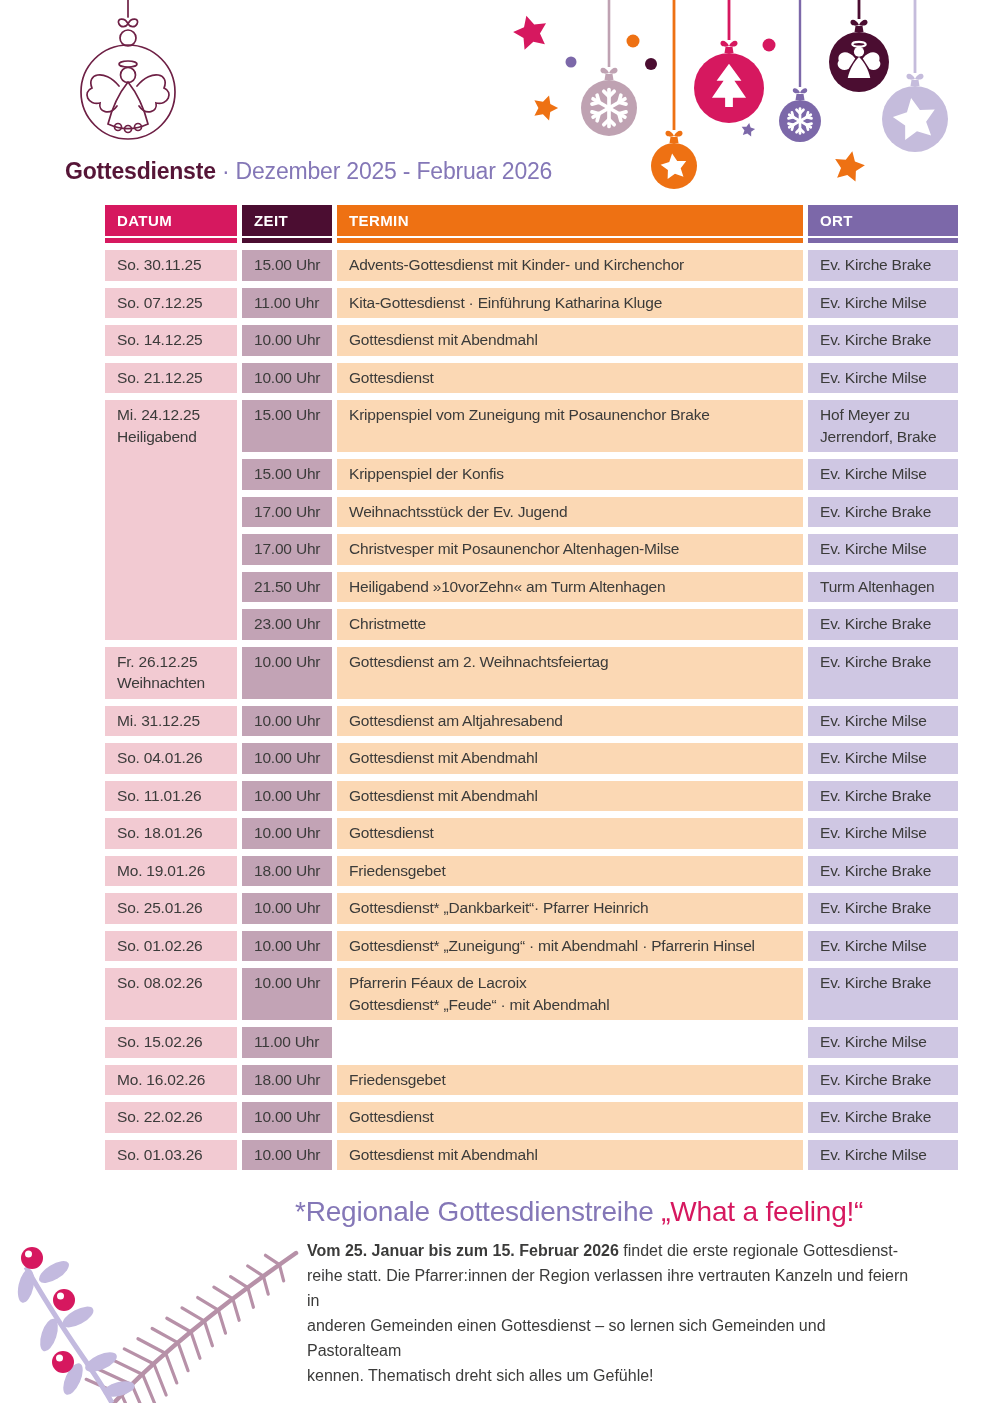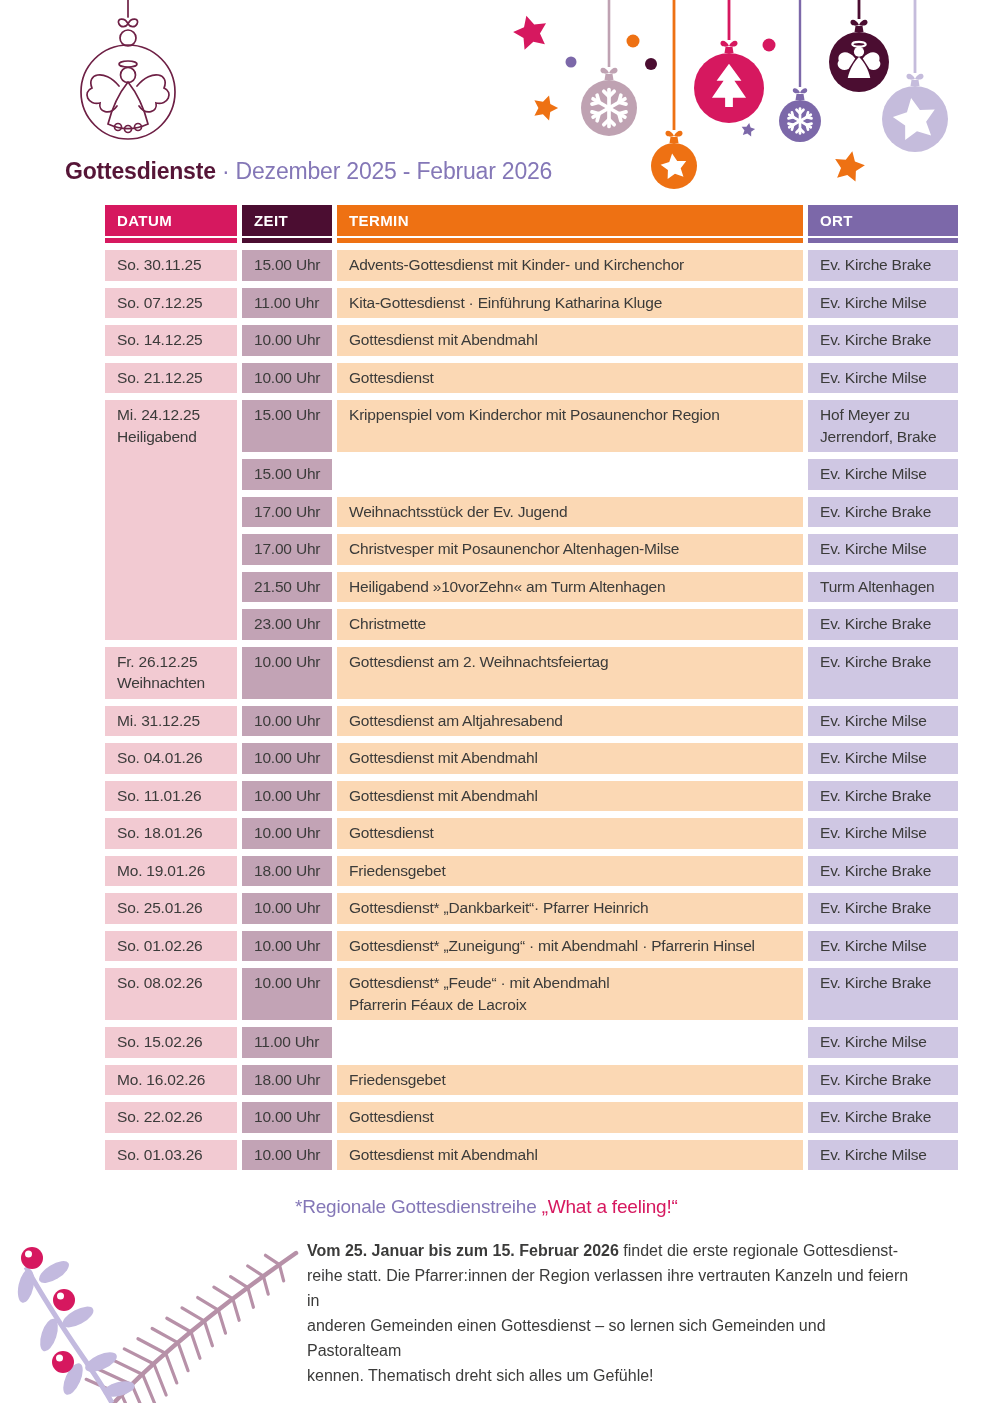--- a/index.html
+++ b/index.html
@@ -26,21 +26,21 @@
   .th::after{content:"";position:absolute;left:0;right:0;top:calc(100% + 2px);height:5px;background:inherit;}
   .th-datum{background:var(--header_datum);} .th-zeit{background:var(--header_zeit);}
   .th-termin{background:var(--header_termin);} .th-ort{background:var(--header_ort);}
   .tbody{margin-top:14px;row-gap:7px;}
   .cell{box-sizing:border-box;min-height:30px;padding:4px 8px 5px 12px;
         font-size:15.5px;line-height:21.5px;letter-spacing:-0.2px;}
   .cell-date{grid-column:1;background:var(--cell_datum);}
   .cell-time{grid-column:2;background:var(--cell_zeit);}
   .cell-event{grid-column:3;background:var(--cell_termin);}
   .cell-place{grid-column:4;background:var(--cell_ort);}
-  .note-title{position:absolute;left:295px;top:1196px;font-size:19px;letter-spacing:-0.2px;white-space:nowrap;}
+  .note-title{position:absolute;left:295px;top:1196px;font-size:28px;letter-spacing:-0.2px;white-space:nowrap;}
   .note-title .nt1{color:var(--subtitle);}
   .note-title .nt2{color:var(--accent_pink);}
   .note-body{position:absolute;left:307px;top:1238px;width:612px;font-size:16px;line-height:25px;}
   .note-body p{margin:0;}
   .note-body p + p{margin-top:12px;}
 </style>
 </head>
 <body>
 
 <div class="page">
@@ -199,27 +199,30 @@
         </div>
         <div class="cell cell-place">
           <div class="line">Ev. Kirche Milse</div>
         </div>
         <div class="cell cell-date" style="grid-row: span 6;">
           <div class="line">Mi. 24.12.25</div>
           <div class="line">Heiligabend</div>
         </div>
         <div class="cell cell-time">15.00 Uhr</div>
         <div class="cell cell-event">
-          <div class="line">Krippenspiel vom Kinderchor mit Posaunenchor Region</div>
+          <div class="line">Krippenspiel vom Zuneigung mit Posaunenchor Brake</div>
         </div>
         <div class="cell cell-place">
           <div class="line">Hof Meyer zu</div>
           <div class="line">Jerrendorf, Brake</div>
         </div>
         <div class="cell cell-time">15.00 Uhr</div>
+        <div class="cell cell-event">
+          <div class="line">Krippenspiel der Konfis</div>
+        </div>
         <div class="cell cell-place">
           <div class="line">Ev. Kirche Milse</div>
         </div>
         <div class="cell cell-time">17.00 Uhr</div>
         <div class="cell cell-event">
           <div class="line">Weihnachtsstück der Ev. Jugend</div>
         </div>
         <div class="cell cell-place">
           <div class="line">Ev. Kirche Brake</div>
         </div>
@@ -323,22 +326,22 @@
           <div class="line">Gottesdienst* „Zuneigung“ · mit Abendmahl · Pfarrerin Hinsel</div>
         </div>
         <div class="cell cell-place">
           <div class="line">Ev. Kirche Milse</div>
         </div>
         <div class="cell cell-date">
           <div class="line">So. 08.02.26</div>
         </div>
         <div class="cell cell-time">10.00 Uhr</div>
         <div class="cell cell-event">
+          <div class="line">Pfarrerin Féaux de Lacroix</div>
           <div class="line">Gottesdienst* „Feude“ · mit Abendmahl</div>
-          <div class="line">Pfarrerin Féaux de Lacroix</div>
         </div>
         <div class="cell cell-place">
           <div class="line">Ev. Kirche Brake</div>
         </div>
         <div class="cell cell-date">
           <div class="line">So. 15.02.26</div>
         </div>
         <div class="cell cell-time">11.00 Uhr</div>
         <div class="cell cell-place">
           <div class="line">Ev. Kirche Milse</div>

